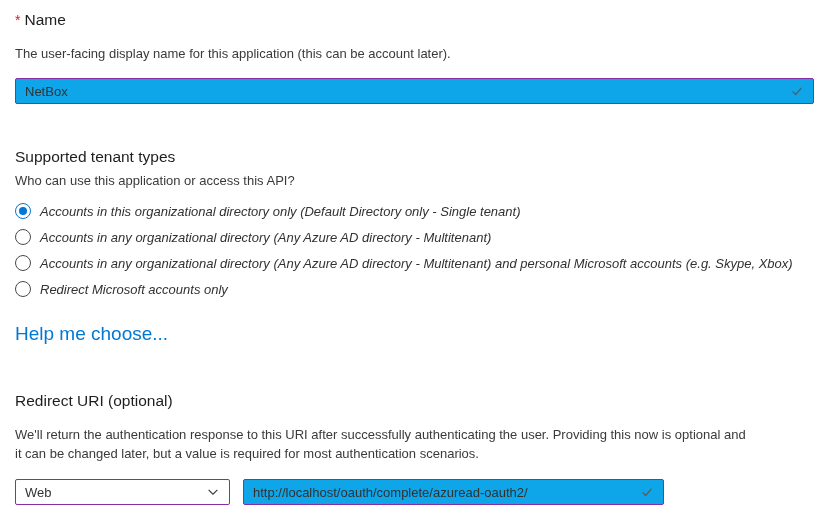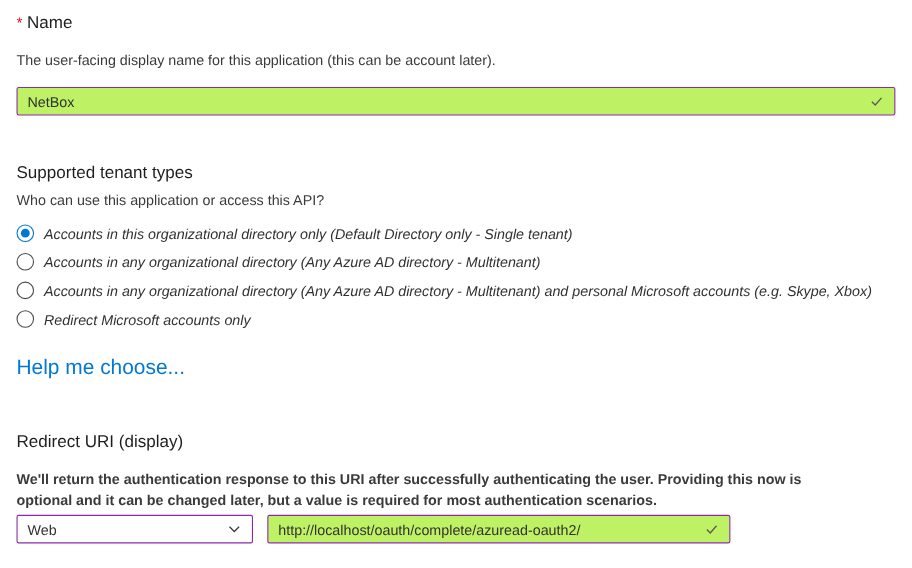--- a/index.html
+++ b/index.html
@@ -41,21 +41,21 @@
     line-height:19px;
     margin-top:14px;
   }
   .field-box{
     position:relative;
     height:26px;
     border:1px solid var(--accent);
     border-radius:2px;
     display:flex;
     align-items:center;
-    background:#bef264;
+    background:#0ea5e9;
   }
   .field-box input{
     border:none;
     outline:none;
     background:transparent;
     font-family:"Liberation Sans", sans-serif;
     font-size:13px;
     color:var(--text);
     width:100%;
     height:100%;
@@ -114,23 +114,23 @@
   }
   .help-link{
     display:inline-block;
     margin-top:21px;
     font-size:19px;
     color:var(--blue);
     text-decoration:none;
     cursor:pointer;
   }
   .section-3{margin-top:46px;}
-  .redirect-desc{max-width:800px;font-weight:bold;}
+  .redirect-desc{max-width:800px;}
   .controls-row{
-    margin-top:4px;
+    margin-top:16px;
     display:flex;
     gap:13px;
     align-items:center;
   }
   .platform-select{
     width:215px;
     height:26px;
     border:1px solid var(--accent);
     border-radius:2px;
     display:flex;
@@ -193,21 +193,21 @@
             <span class="radio-dot"></span>
           </span>
         <span class="radio-label">Redirect Microsoft accounts only</span>
       </div>
     </div>
 
     <a class="help-link">Help me choose...</a>
   </div>
 
   <div class="section-3">
-    <div class="section-title">Redirect URI (display)</div>
+    <div class="section-title">Redirect URI (optional)</div>
     <div class="desc redirect-desc">We'll return the authentication response to this URI after successfully authenticating the user. Providing this now is optional and it can be changed later, but a value is required for most authentication scenarios.</div>
 
     <div class="controls-row">
       <div class="platform-select">
         <span>Web</span>
         <svg class="chevron-glyph" viewBox="0 0 16 16">
           <polyline points="3,5.5 8,10.5 13,5.5" fill="none" stroke="#3b3a39" stroke-width="1.3"></polyline>
         </svg>
       </div>
       <div class="field-box uri-field">

